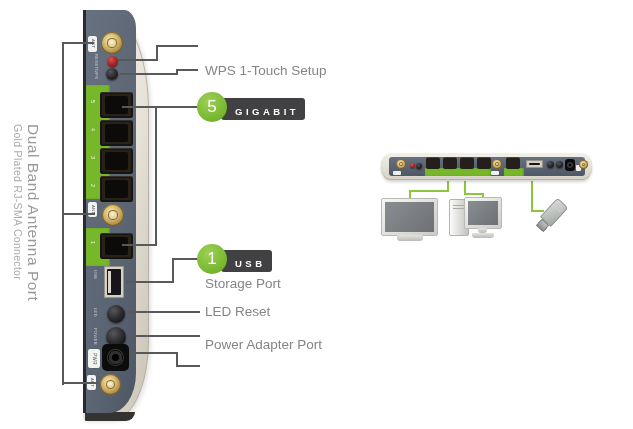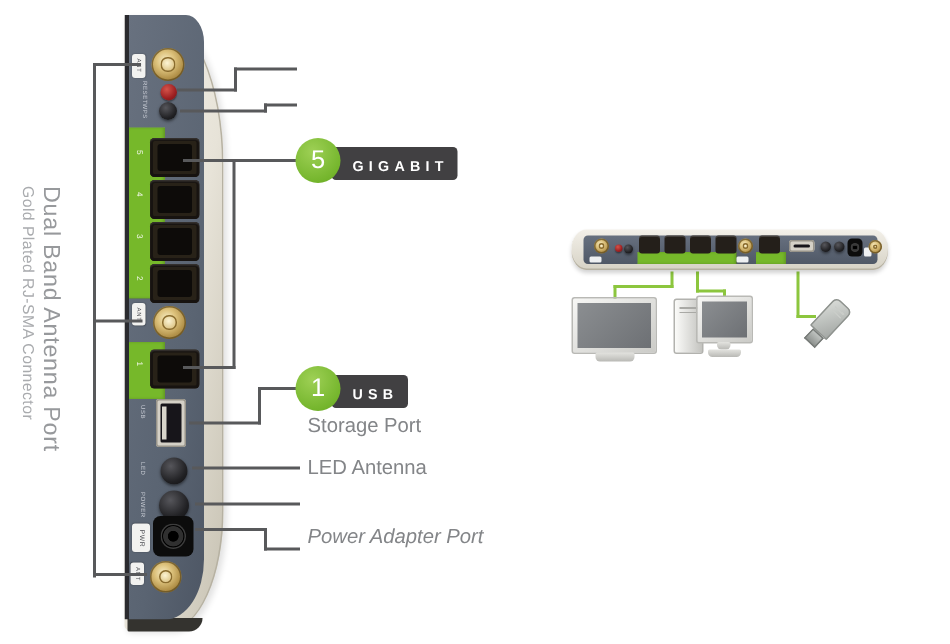--- a/index.html
+++ b/index.html
@@ -176,30 +176,31 @@
   <div class="ln v" style="left:172px;top:258px;height:25px;"></div>
   <div class="ln h" style="left:172px;top:258px;width:26px;"></div>
 
   <div class="ln h" style="left:128px;top:311px;width:72px;"></div>
   <div class="ln h" style="left:130px;top:335px;width:70px;"></div>
 
   <div class="ln h" style="left:130px;top:352px;width:48px;"></div>
   <div class="ln v" style="left:176px;top:352px;height:15px;"></div>
   <div class="ln h" style="left:176px;top:365px;width:24px;"></div>
 
+  <div class="label" style="left:205px;top:63px;">WPS 1-Touch Setup</div>
 
   <div class="badge-circle" style="left:197px;top:92px;">5</div>
   <div class="badge-pill" style="left:221px;top:98px;">GIGABIT</div>
 
   <div class="badge-circle" style="left:197px;top:244px;">1</div>
   <div class="badge-pill" style="left:221px;top:250px;">USB</div>
   <div class="label" style="left:205px;top:276px;">Storage Port</div>
 
-  <div class="label" style="left:205px;top:304px;">LED Antenna</div>
-  <div class="label" style="left:205px;top:350px;font-style:italic;">Power Adapter Port</div>
+  <div class="label" style="left:205px;top:304px;">LED Reset</div>
+  <div class="label" style="left:205px;top:337px;">Power Adapter Port</div>
 
   <div class="router-h">
     <div class="hcasing"></div>
     <div class="hpanel"></div>
     <div class="gold" style="left:15px;top:8px;width:10px;height:10px;"></div>
     <div class="mini-chip" style="left:12px;top:20px;width:8px;height:4px;"></div>
     <div class="btn-red" style="left:29px;top:12px;width:5px;height:5px;"></div>
     <div class="btn-black" style="left:35px;top:12px;width:6px;height:6px;"></div>
     <div class="green-strip" style="left:44px;top:17px;width:66px;height:8px;"></div>
     <div class="mini-port" style="left:45px;top:6px;width:14px;height:12px;"></div>

